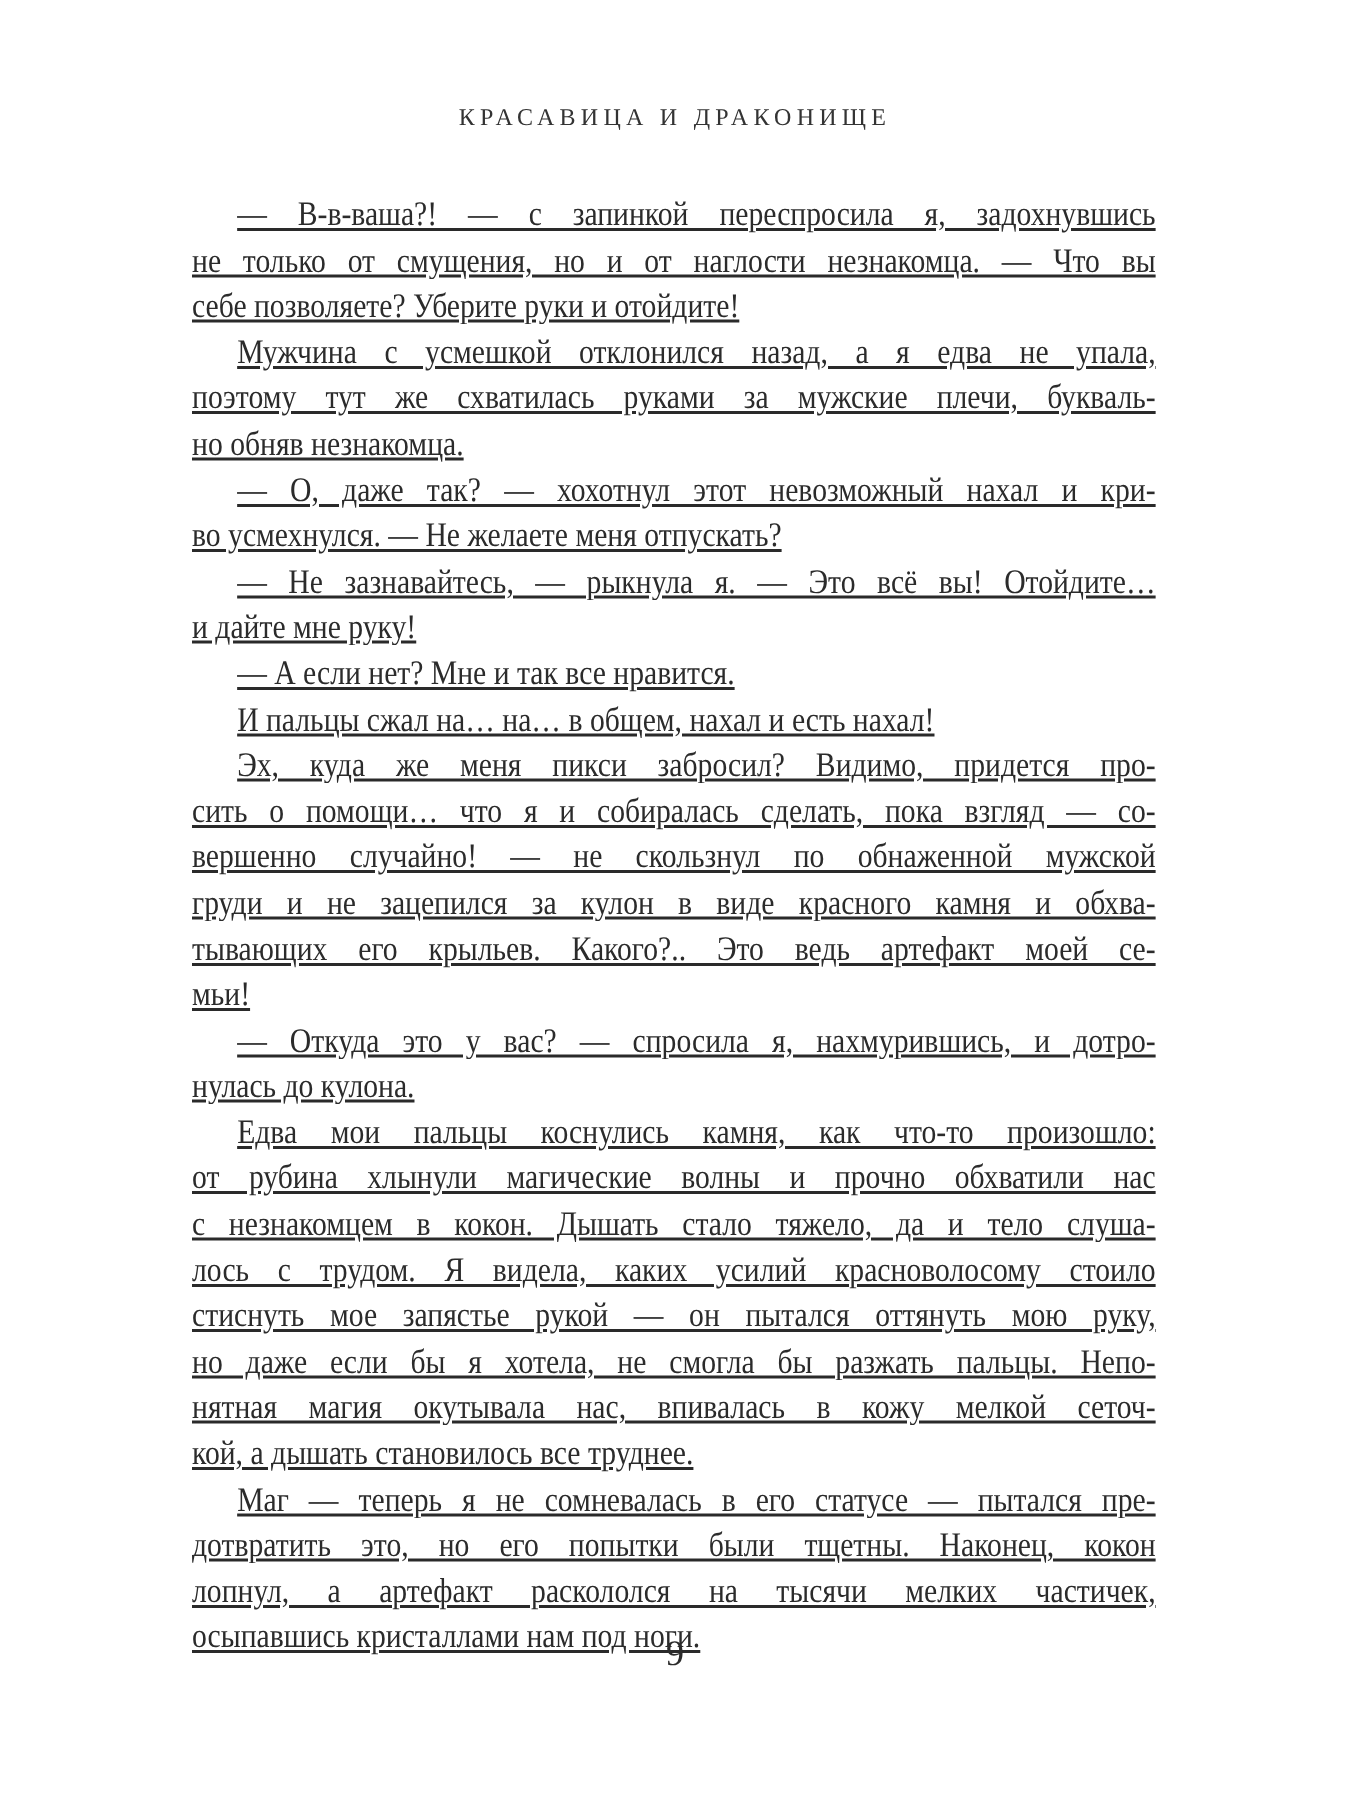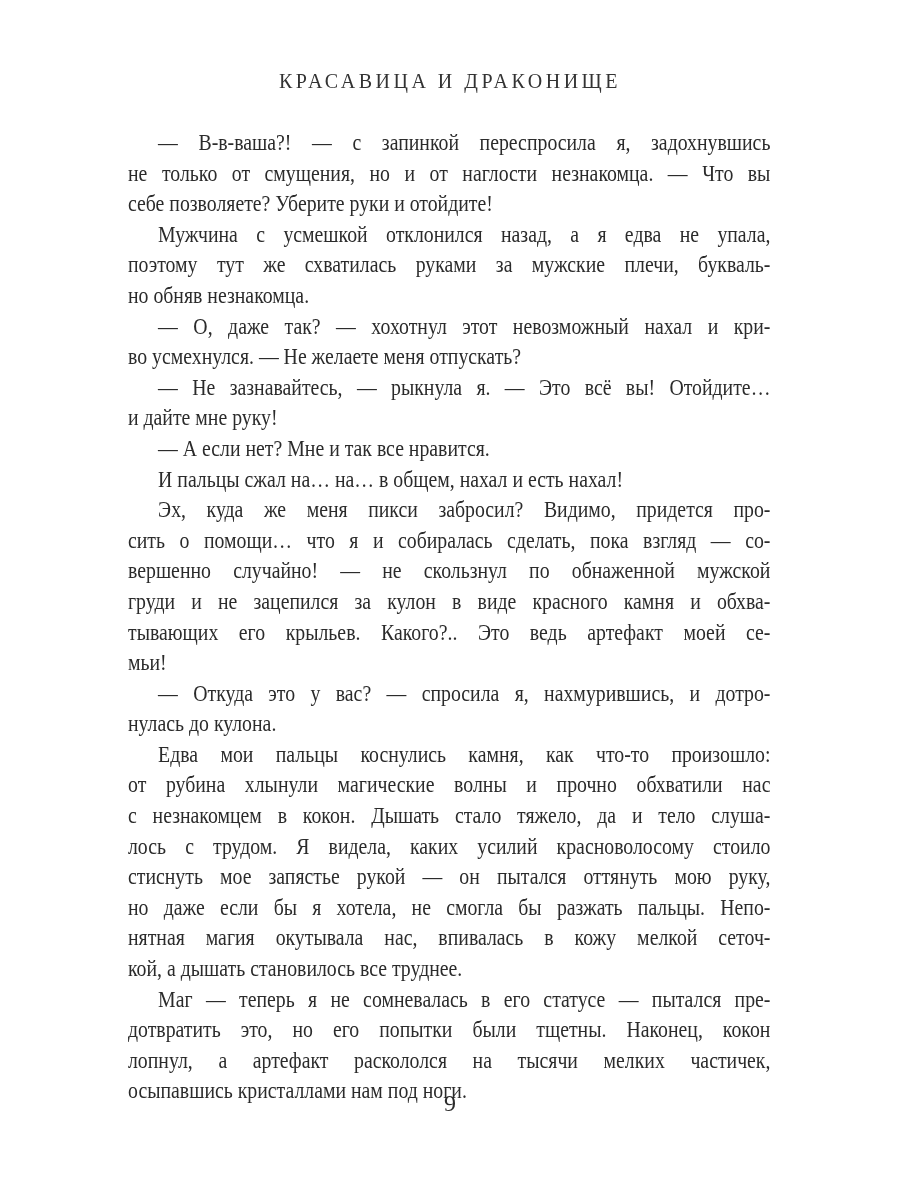--- a/index.html
+++ b/index.html
@@ -15,29 +15,30 @@
       font-family: "DejaVu Serif", "Liberation Serif", serif;
       color: #2a2a2a;
     }
     .running-head {
       position: absolute;
       top: 70px;
       left: 0;
       width: 900px;
       text-align: center;
       font-family: "Liberation Serif", "DejaVu Serif", serif;
-      font-size: 20px;
+      font-size: 16px;
       letter-spacing: 3.5px;
       color: #333;
     }
     .text-block {
       position: absolute;
       top: 128px;
       left: 128px;
       width: 643px;
+      text-decoration: underline;
     }
     .line {
       font-family: "Liberation Serif", "DejaVu Serif", serif;
       font-size: 23px;
       line-height: 30.6px;
       height: 30.6px;
       white-space: nowrap;
       text-align: justify;
       text-align-last: justify;
       color: #2b2b2b;

